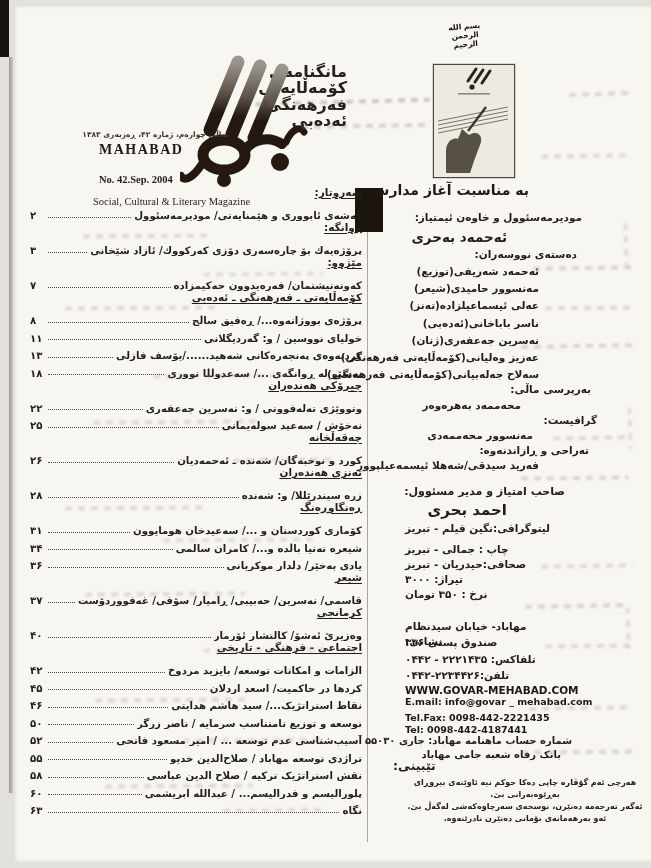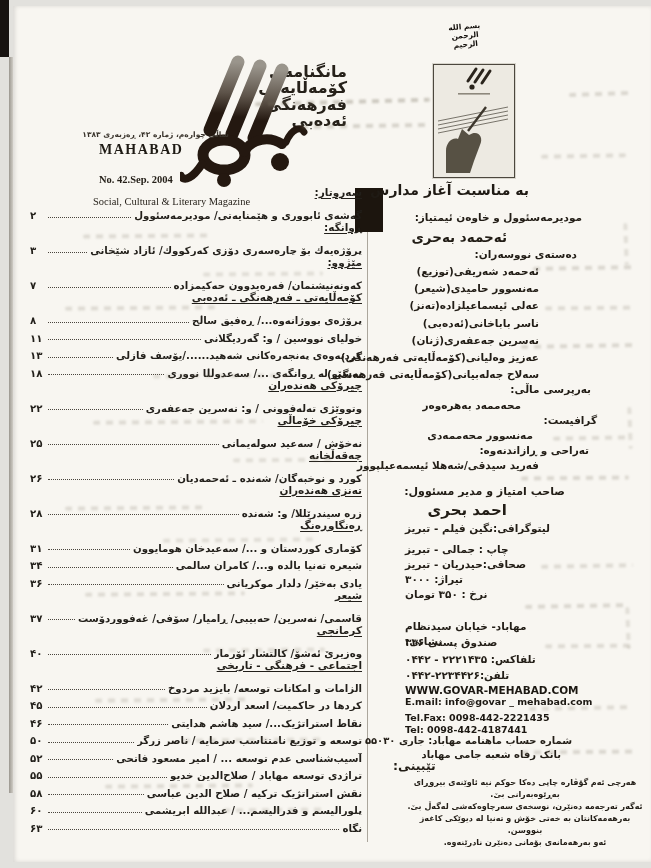--- a/index.html
+++ b/index.html
@@ -175,21 +175,20 @@
         <span class="toc-title">پەشێو له ڕوانگەی .../ سەعدوڵڵا نووری</span>
         <span class="toc-leader"></span>
         <span class="toc-page">۱۸</span>
       </div>
       <div class="toc-heading">چیرۆکی هەندەران</div>
       <div class="toc-row">
         <span class="toc-title">وتووێژی تەلەفوونی / و: نەسرین جەعفەری</span>
         <span class="toc-leader"></span>
         <span class="toc-page">۲۲</span>
       </div>
-      <div class="toc-heading">چیرۆکی خۆماڵی</div>
       <div class="toc-row">
         <span class="toc-title">نەخۆش / سەعید سولەیمانی</span>
         <span class="toc-leader"></span>
         <span class="toc-page">۲۵</span>
       </div>
       <div class="toc-heading">چەقەڵخانە</div>
       <div class="toc-row">
         <span class="toc-title">کورد و نوخبەگان/ شەندە ـ ئەحمەدیان</span>
         <span class="toc-leader"></span>
         <span class="toc-page">۲۶</span>
@@ -316,21 +315,20 @@
   <div class="rc-line en left-flush" style="top:706px;font-size:9.5px">Tel.Fax: 0098-442-2221435</div>
   <div class="rc-line en left-flush" style="top:718px;font-size:9.5px">Tel: 0098-442-4187441</div>
 
   <div class="rc-line val" style="top:729px;right:79px;font-size:10px">شماره حساب ماهنامه مهاباد: جاری ۵۵۰۳۰</div>
   <div class="rc-line val" style="top:743px;right:90px;font-size:10px">بانک رفاه شعبه جامی مهاباد</div>
 
   <div id="note-label" class="rc-line">تێبینی:</div>
   <div id="notes-block">
     <div>هەرچی ئەم گۆڤارە چاپی دەکا حوکم نیه ئاوێنەی بیروڕای بەڕێوەبەرانی بێ.</div>
     <div>ئەگەر تەرجەمە دەنێرن، نوسخەی سەرچاوەکەشی لەگەڵ بێ.</div>
-    <div>بەرهەمەکانتان به خەتی خۆش و تەنیا له دیوێکی کاغەز بنووسن.</div>
     <div>ئەو بەرهەمانەی بۆمانی دەنێرن نادرێنەوە.</div>
   </div>
 
 <div class="ghost" style="left: 242px; top: 94px; width: 175px; transform: rotate(-1.5deg); opacity: 0.65;"></div>
     <div class="ghost" style="left: 288px; top: 118px; width: 125px; transform: rotate(-1deg); opacity: 0.5;"></div>
     <div class="ghost" style="left: 556px; top: 86px; width: 60px; transform: rotate(-2deg); opacity: 0.45;"></div>
     <div class="ghost" style="left: 528px; top: 148px; width: 85px; transform: rotate(-1deg); opacity: 0.4;"></div>
     <div class="ghost" style="left: 520px; top: 260px; width: 100px; transform: rotate(-1deg); opacity: 0.45;"></div>
     <div class="ghost" style="left: 532px; top: 300px; width: 88px; transform: rotate(-0.5deg); opacity: 0.4;"></div>
     <div class="ghost" style="left: 508px; top: 338px; width: 115px; transform: rotate(-1deg); opacity: 0.45;"></div>

